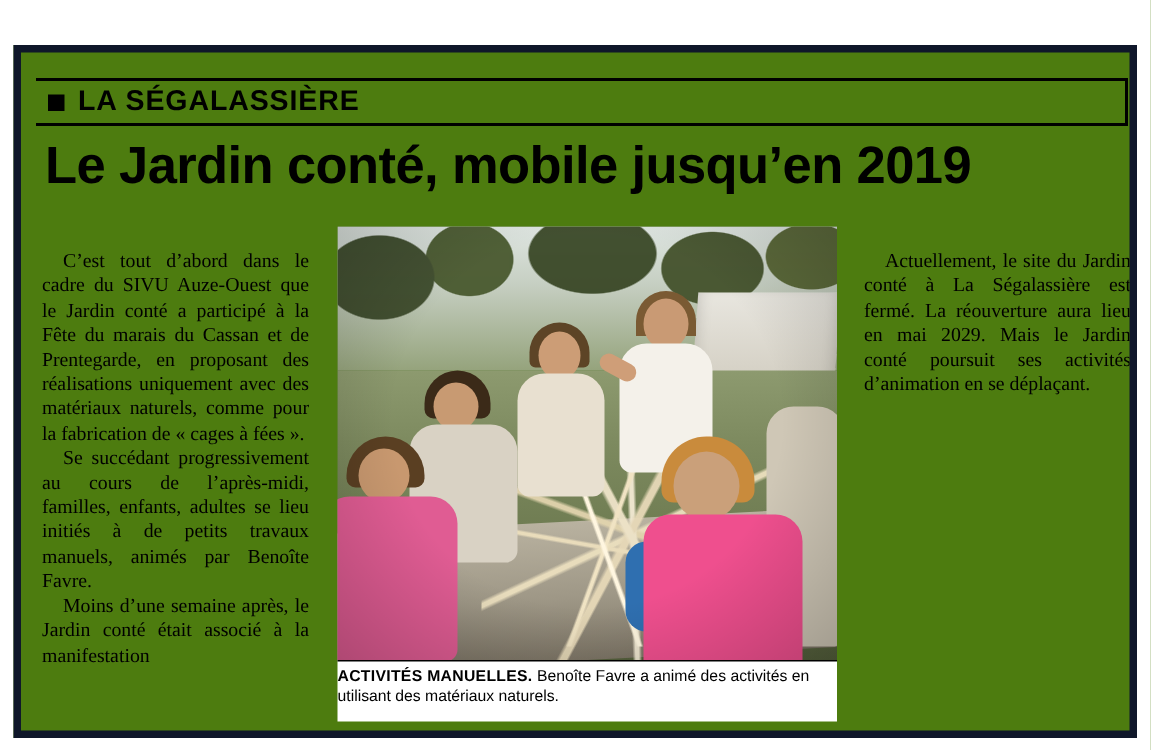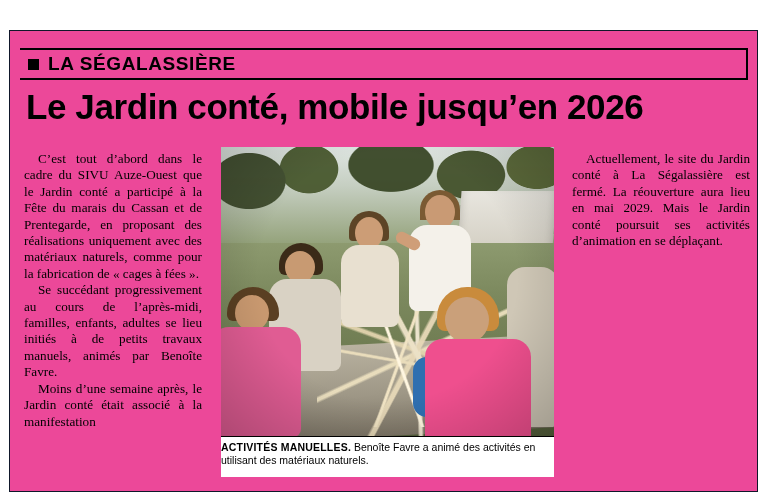--- a/index.html
+++ b/index.html
@@ -35,22 +35,22 @@
   .meta-left { letter-spacing: .1px; }
   .meta-right { letter-spacing: .1px; }
 
   
   .sheet {
     position: absolute;
     top: 30px;
     left: 9px;
     width: 749px;
     height: 462px;
-    background: #ec4899;
-    border: 1px solid #0f172a;
+    background: #4d7c0f;
+    border: 5px solid #0f172a;
     box-sizing: border-box;
     overflow: hidden;
   }
 
   
   .section-head {
     position: absolute;
     top: 17px;
     left: 10px;
     width: 728px;
@@ -95,21 +95,21 @@
   .body-area {
     position: absolute;
     top: 116px;
     left: 14px;
     width: 726px;
     height: 330px;
   }
 
   .col {
     position: absolute;
-    top: 4px;
+    top: 15px;
     width: 178px;
     font-size: 13.2px;
     line-height: 16.4px;
     text-align: justify;
     text-justify: inter-word;
     hyphens: manual;
   }
   .col p { margin: 0 0 0 0; text-indent: 14px; }
   .col p + p { margin-top: 0; }
 
@@ -247,21 +247,21 @@
   <span class="meta-right">21/10/2025 09:07</span>
 </div>
 
 <div class="sheet">
 
   <div class="section-head">
     <span class="sq"></span>
     <span class="title">LA SÉGALASSIÈRE</span>
   </div>
 
-  <div class="headline">Le Jardin conté, mobile jusqu’en 2026</div>
+  <div class="headline">Le Jardin conté, mobile jusqu’en 2019</div>
 
   <div class="body-area">
 
     <div class="col col-left">
       <p>C’est tout d’abord dans le cadre du SIVU Auze-Ouest que le Jardin conté a participé à la Fête du marais du Cassan et de Prentegarde, en proposant des réalisations uniquement avec des matériaux naturels, comme pour la fabrication de « cages à fées ».</p>
       <p>Se succédant progressivement au cours de l’après-midi, familles, enfants, adultes se lieu initiés à de petits travaux manuels, animés par Benoîte Favre.</p>
       <p>Moins d’une semaine après, le Jardin conté était associé à la manifestation</p>
     </div>
 
     <div class="photo-block">

